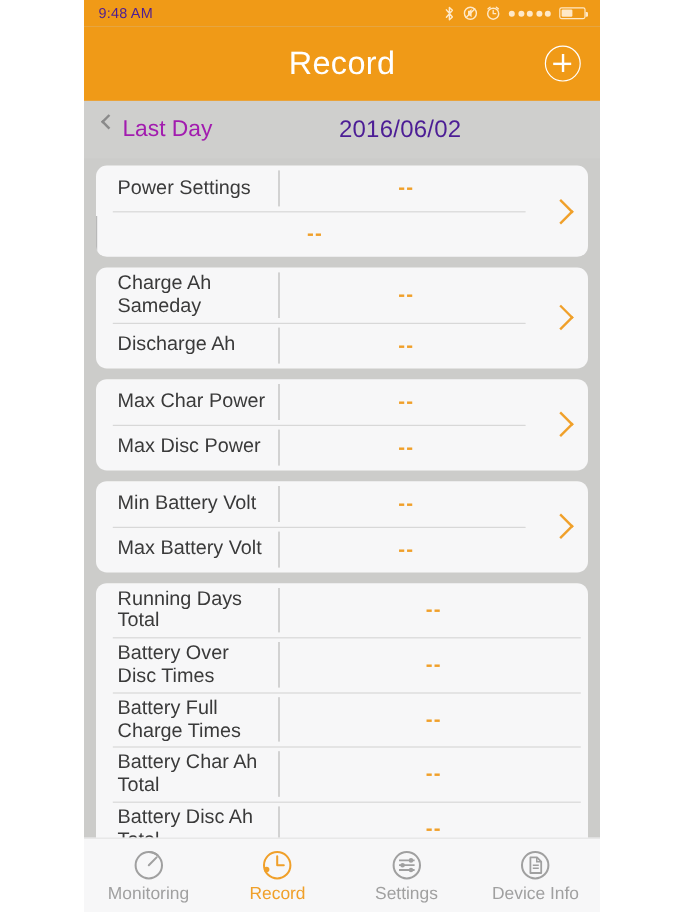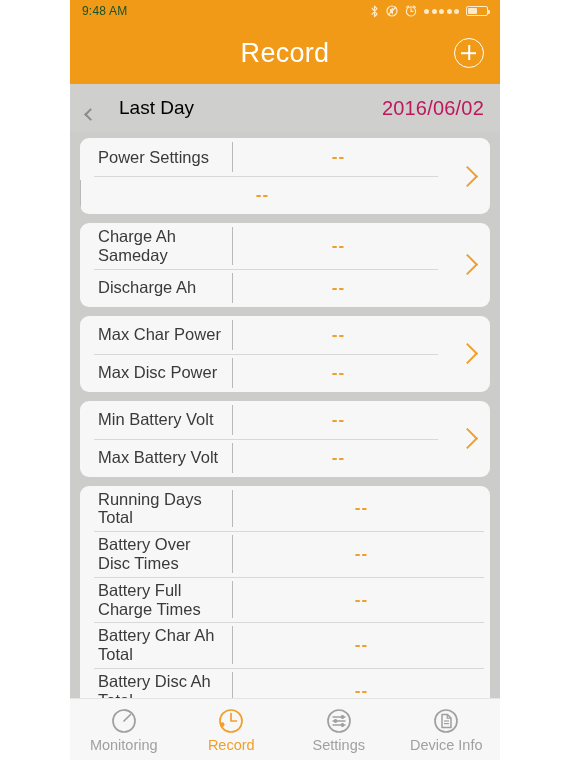--- a/index.html
+++ b/index.html
@@ -22,21 +22,21 @@
     overflow: hidden;
   }
 
   
   #statusbar {
     height: 22px;
     background: #f09a17;
     display: flex;
     align-items: center;
     padding: 0 12px;
-    color: #14532d;
+    color: #4c1d95;
     font-size: 12px;
   }
   #statusbar .clock { letter-spacing: .2px; }
   #statusbar .sb-right {
     margin-left: auto;
     display: flex;
     align-items: center;
     gap: 7px;
   }
   .sb-icon { display: inline-block; line-height: 1; }
@@ -106,37 +106,37 @@
   #datebar {
     height: 48px;
     background: #cfcfcd;
     display: flex;
     align-items: center;
     padding: 0 16px;
     gap: 6px;
   }
   .daybtn {
     display: flex;
-    align-items: flex-end;
-    gap: 24px;
-    color: #000000;
+    align-items: flex-start;
+    gap: 7px;
+    color: #a21caf;
     font-size: 19px;
     cursor: pointer;
   }
   .chev-sm {
     width: 9px; height: 9px;
     border-top: 2px solid #8a8a8a;
     border-right: 2px solid #8a8a8a;
   }
   .chev-sm.left  { transform: rotate(-135deg); }
   .chev-sm.right { transform: rotate(45deg); }
   #date-value {
     flex: 1;
-    text-align: right;
-    color: #be185d;
+    text-align: center;
+    color: #4c1d95;
     font-size: 20px;
     letter-spacing: .2px;
   }
 
   
   #scroll {
     height: 588px;
     padding: 6px 10px 0 10px;
     overflow: hidden;
   }

